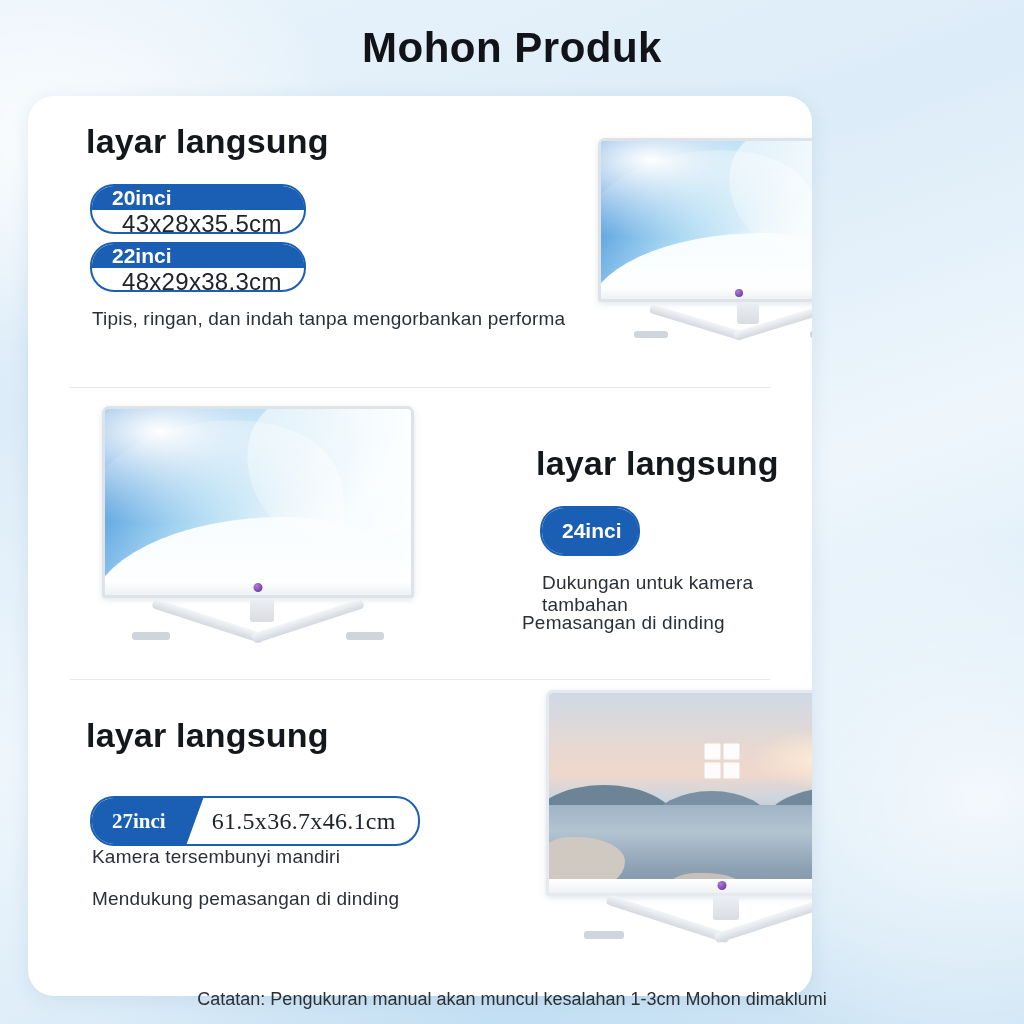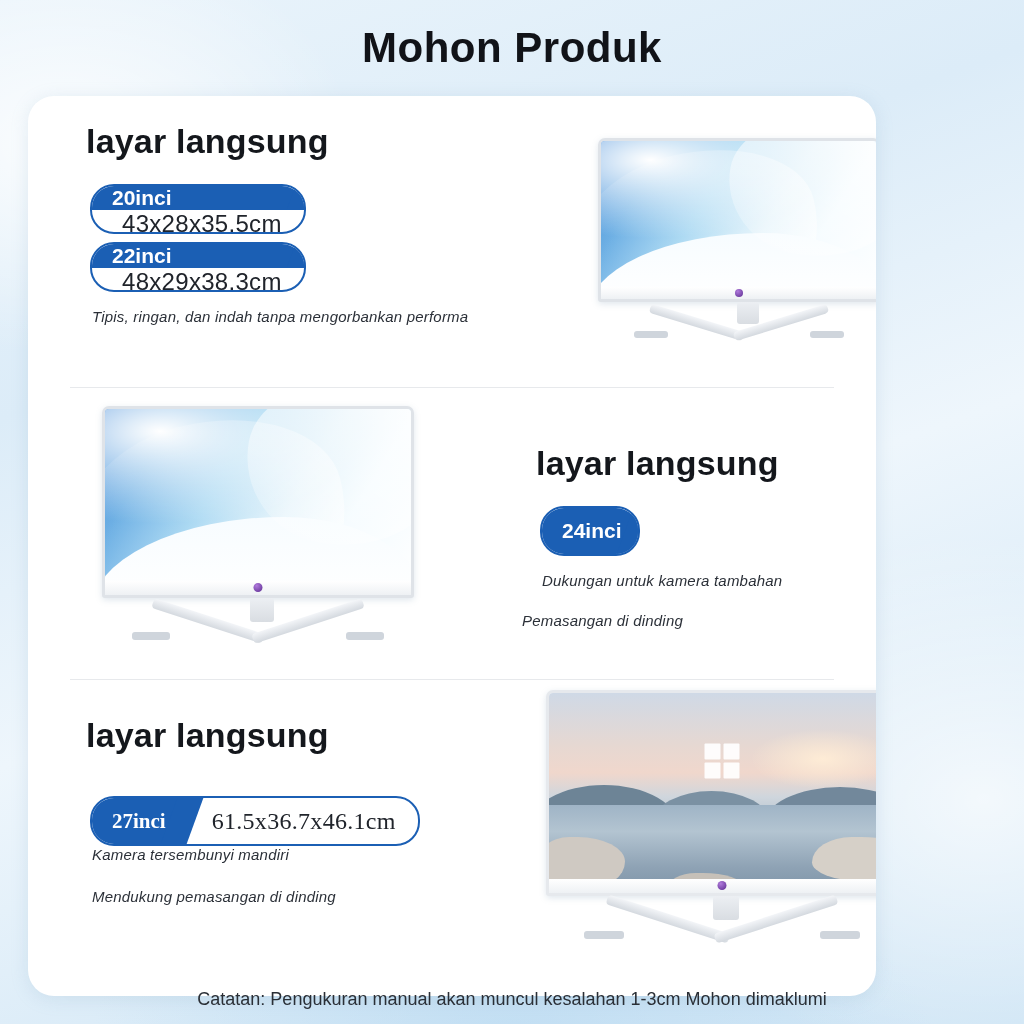--- a/index.html
+++ b/index.html
@@ -31,21 +31,21 @@
     text-align: center;
     font-size: 42px;
     font-weight: bold;
     color: #111318;
     letter-spacing: 0.5px;
   }
   .card {
     position: absolute;
     left: 28px;
     top: 96px;
-    width: 848px;
+    width: 784px;
     height: 900px;
     background: #ffffff;
     border-radius: 26px;
     box-shadow: 0 3px 18px rgba(120,160,190,0.18);
     overflow: hidden;
   }
   .section {
     position: relative;
     height: 292px;
     box-sizing: border-box;
@@ -96,24 +96,23 @@
   }
   .pill-value {
     display: flex;
     align-items: center;
     padding: 0 22px 0 30px;
     font-size: 24px;
     color: #20242b;
     letter-spacing: 0.3px;
   }
   .note {
-    font-size: 15px;
+    font-size: 19px;
     color: #2b3038;
     letter-spacing: 0.2px;
-    font-style: italic;
   }
   .footer {
     position: absolute;
     bottom: 14px;
     left: 0;
     width: 100%;
     text-align: center;
     font-size: 18px;
     color: #2a2f36;
   }

